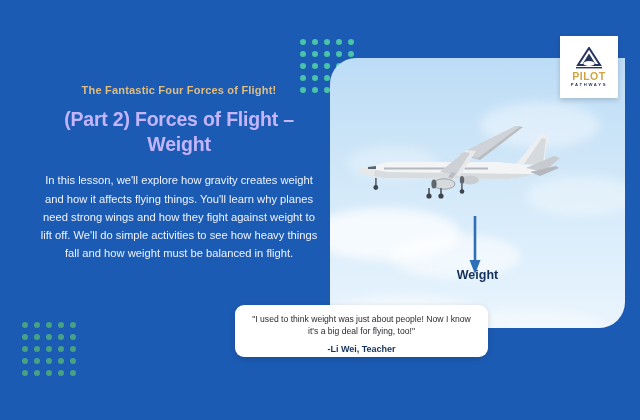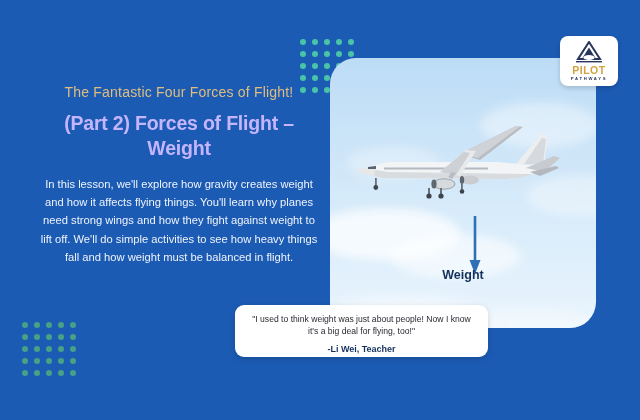--- a/index.html
+++ b/index.html
@@ -15,36 +15,37 @@
   .dotgrid{position:absolute;display:grid;gap:6px;}
   .dotgrid span{width:6px;height:6px;border-radius:50%;display:block;}
   #dots-top{left:300px;top:39px;grid-template-columns:repeat(5,6px);}
   #dots-top span{background:#49c4a8;}
   #dots-bottom{left:22px;top:322px;grid-template-columns:repeat(5,6px);}
   #dots-bottom span{background:#4fae7c;opacity:.85;}
 
   
   #text-col{position:absolute;left:38px;top:84px;width:282px;text-align:center;}
   #eyebrow{
-    color:#e0bd7e;font-size:14px;font-weight:normal;letter-spacing:.2px;
+    color:#e0bd7e;font-size:11px;font-weight:bold;letter-spacing:.2px;
     margin:0 0 9px 0;line-height:1.25;
   }
   #title{
     color:#c4b5fd;font-size:19.5px;font-weight:bold;line-height:1.3;
     margin:0 0 14px 0;letter-spacing:-.2px;
   }
   #body-text{
     color:#eef3fb;font-size:11.2px;line-height:1.62;margin:0;
   }
 
   
   #image-panel{
     position:absolute;left:330px;top:58px;width:266px;height:270px;
     border-radius:26px 0 26px 0;overflow:hidden;
     background:linear-gradient(180deg,#bcdcf6 0%,#cfe6f8 38%,#dceefb 68%,#eaf4fd 100%);
+    padding-left:29px;
   }
   .cloud{position:absolute;background:rgba(255,255,255,.72);border-radius:50%;filter:blur(5px);}
   .cloud.c1{left:-20px;top:150px;width:150px;height:52px;}
   .cloud.c2{left:60px;top:176px;width:130px;height:44px;opacity:.8;}
   .cloud.c3{left:150px;top:44px;width:120px;height:46px;opacity:.55;}
   .cloud.c4{left:196px;top:118px;width:110px;height:40px;opacity:.5;}
   .cloud.c5{left:-10px;top:238px;width:170px;height:48px;opacity:.65;}
   .cloud.c6{left:120px;top:250px;width:160px;height:46px;opacity:.5;}
   .cloud.c7{left:18px;top:88px;width:90px;height:34px;opacity:.4;}
 
@@ -61,22 +62,22 @@
     position:absolute;left:235px;top:305px;width:253px;height:52px;
     background:#ffffff;border-radius:9px;
     box-shadow:0 2px 6px rgba(0,0,0,.16);
     padding:8px 14px 0 14px;box-sizing:border-box;text-align:center;
   }
   #quote-text{color:#2a2a33;font-size:8.6px;line-height:1.45;margin:0 0 6px 0;}
   #quote-author{color:#14315e;font-size:9px;font-weight:bold;margin:0;}
 
   
   #logo-badge{
-    position:absolute;left:560px;top:36px;width:58px;height:50px;
-    background:#ffffff;border-radius:8px;
+    position:absolute;left:560px;top:36px;width:58px;height:62px;
+    background:#ffffff;border-radius:0;
     box-shadow:0 2px 5px rgba(0,0,0,.18);
     display:flex;flex-direction:column;align-items:center;justify-content:center;
   }
   #logo-mark{width:30px;height:23px;display:block;}
   #logo-word{color:#d2a33f;font-size:10.5px;font-weight:bold;letter-spacing:.5px;line-height:1;margin-top:1px;}
   #logo-sub{color:#28365c;font-size:4.2px;font-weight:bold;letter-spacing:1.7px;line-height:1;margin-top:2px;}
 </style>
 </head>
 <body>
 

